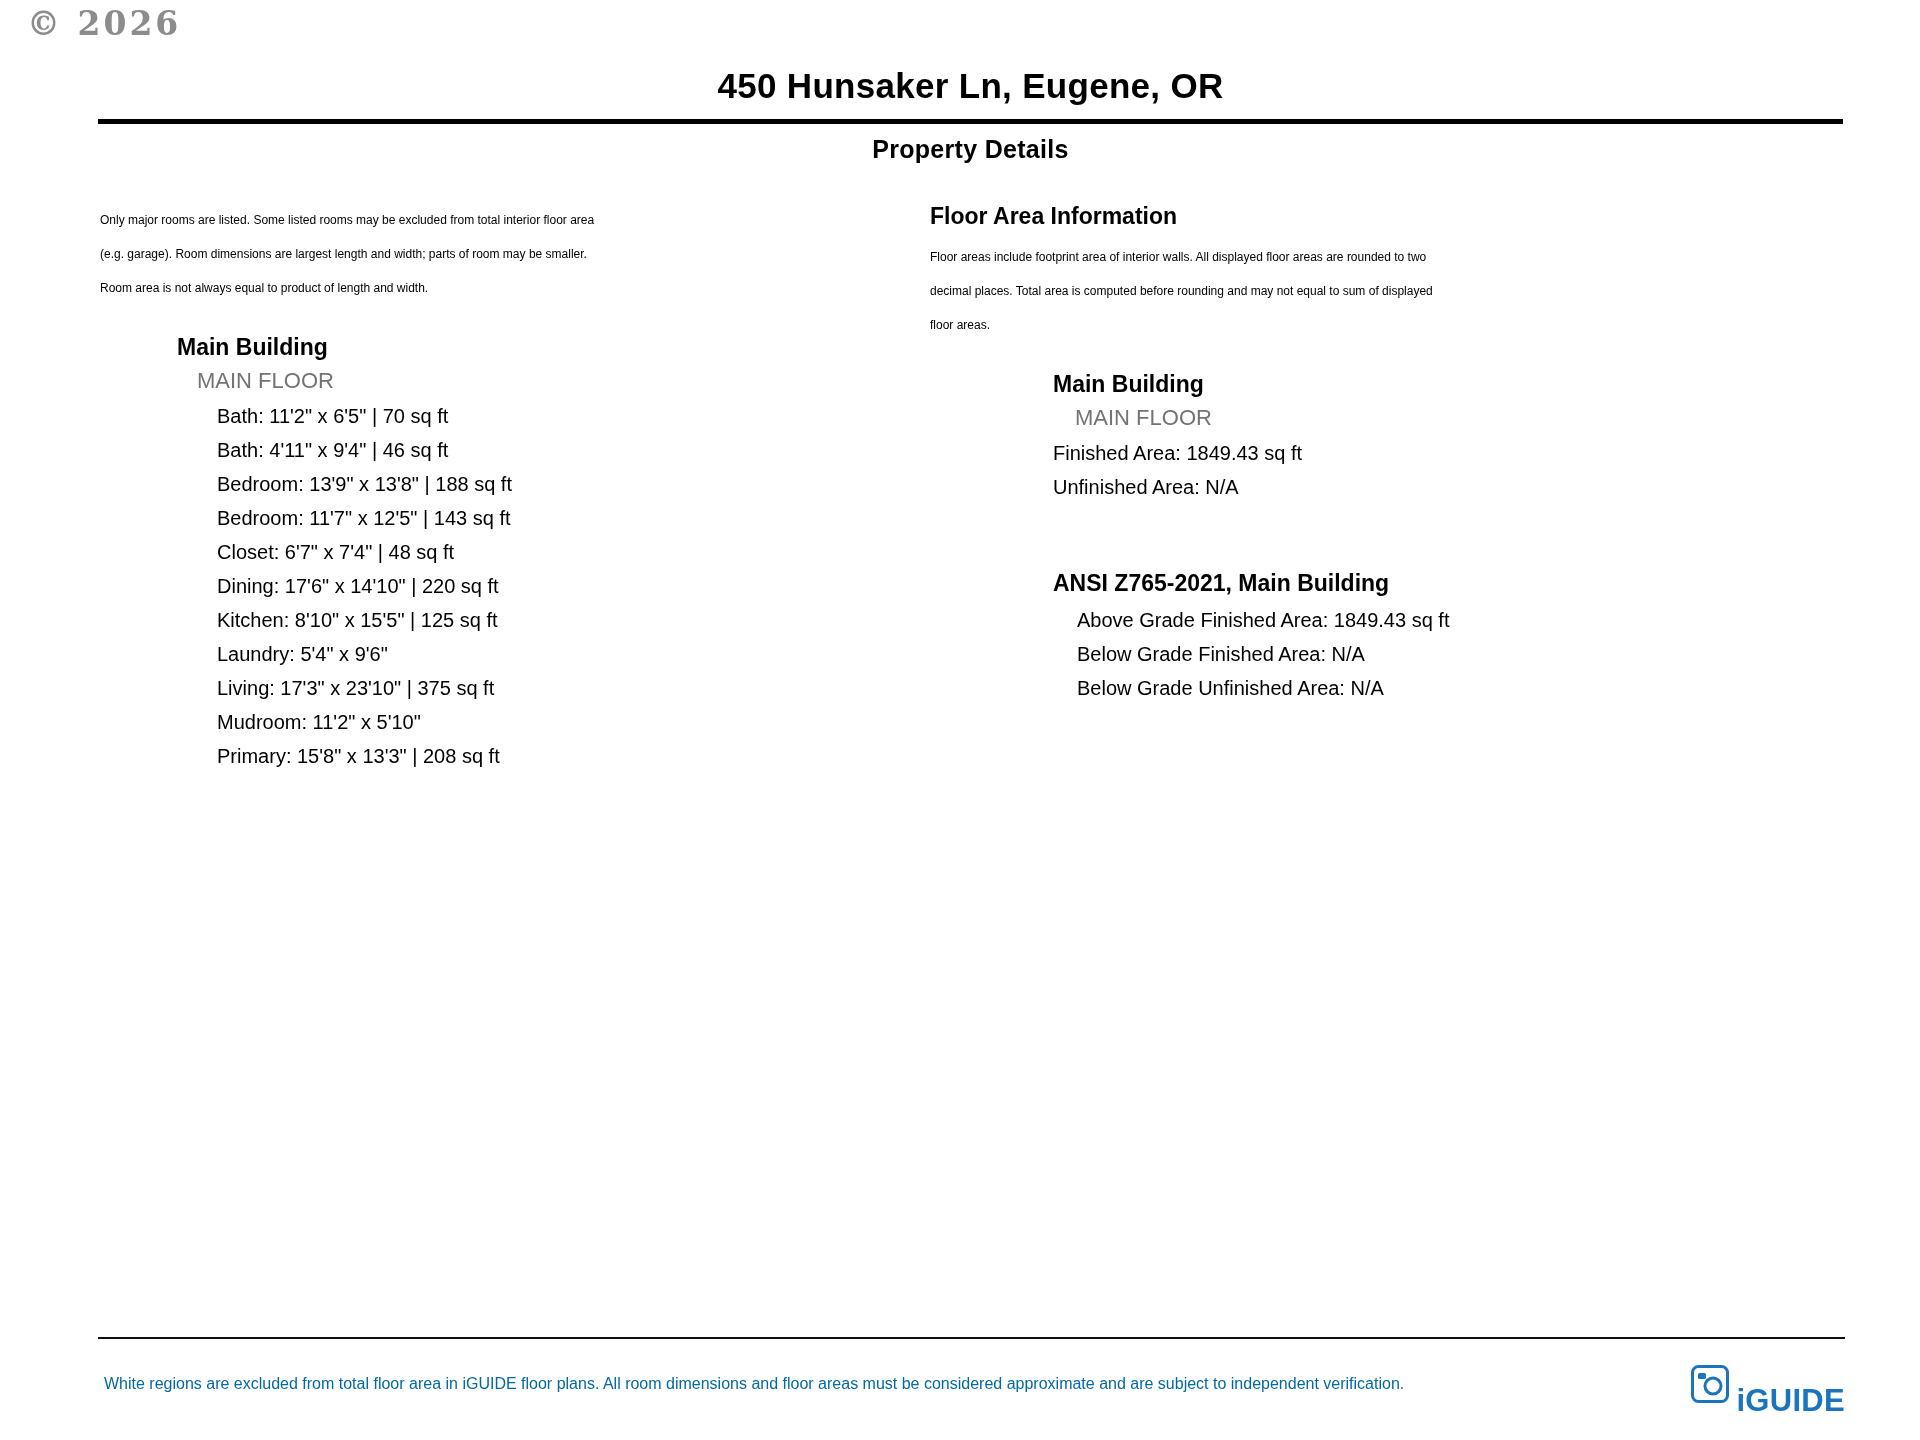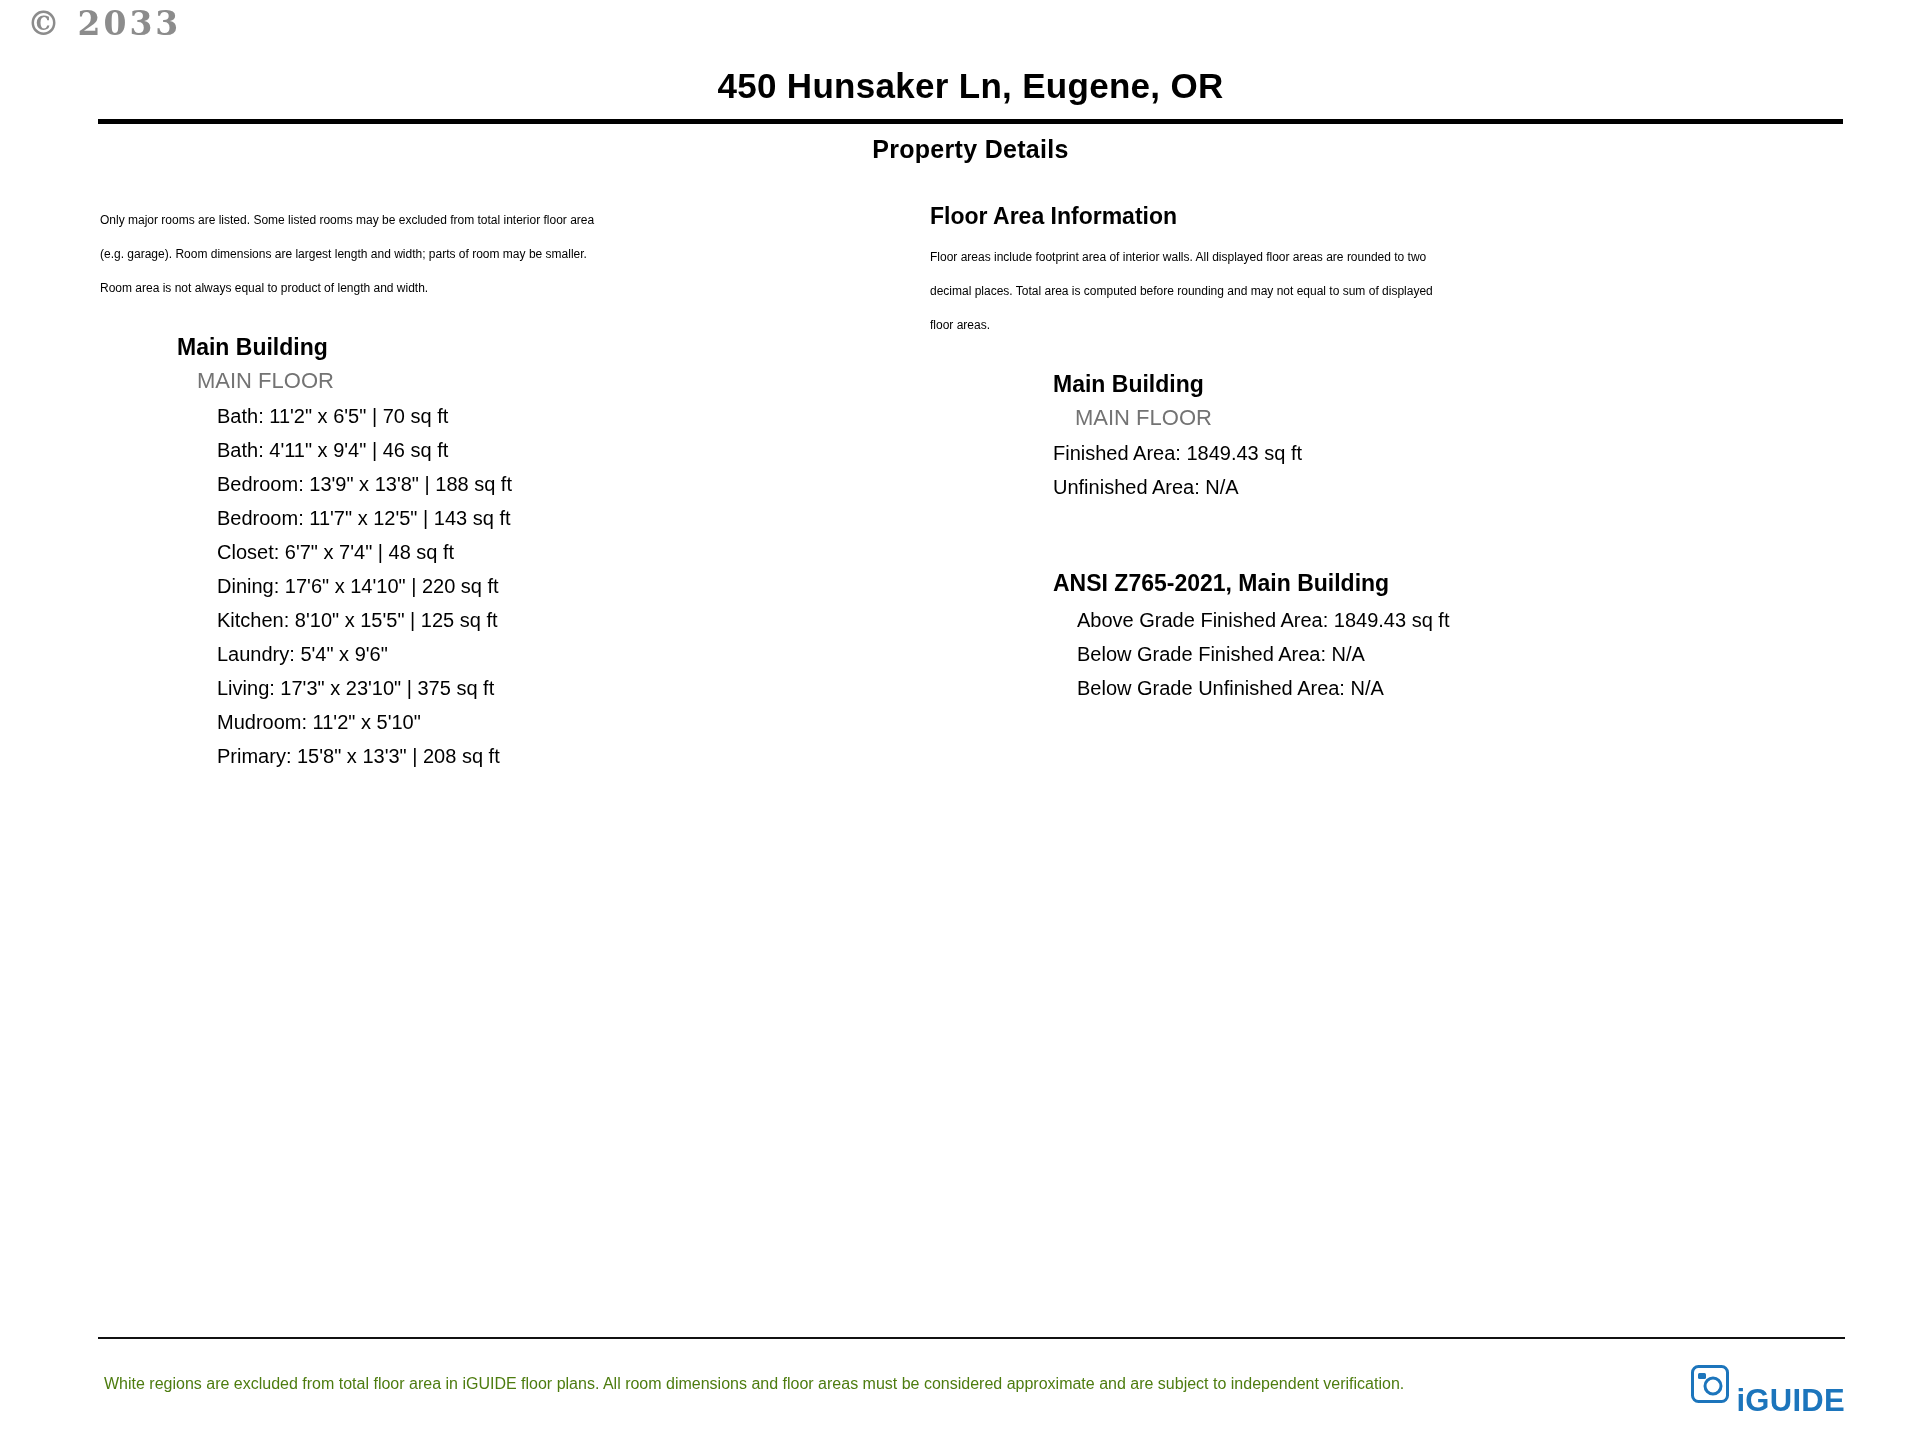--- a/index.html
+++ b/index.html
@@ -97,40 +97,40 @@
     width: 1747px;
     border-top: 2px solid #111111;
     display: flex;
     align-items: center;
     justify-content: space-between;
     padding-top: 9px;
   }
   .disclaimer {
     font-size: 16px;
     padding-left: 6px;
-    color: #4d7c0f;
+    color: #0369a1;
   }
   .logo {
     display: flex;
     align-items: center;
     gap: 7px;
   }
   .logo-text {
     font-size: 31px;
     font-weight: bold;
     letter-spacing: 0.3px;
     margin-top: 35px;
   }
 </style>
 </head>
 <body>
 
 <div class="page">
 
-  <div class="watermark">© 2033</div>
+  <div class="watermark">© 2026</div>
 
   <div class="header">
     <div class="title">450 Hunsaker Ln, Eugene, OR</div>
     <div class="title-rule"></div>
     <div class="subtitle">Property Details</div>
   </div>
 
   <div class="col col-left">
     <div>
       <div class="para-line">Only major rooms are listed. Some listed rooms may be excluded from total interior floor area</div>

